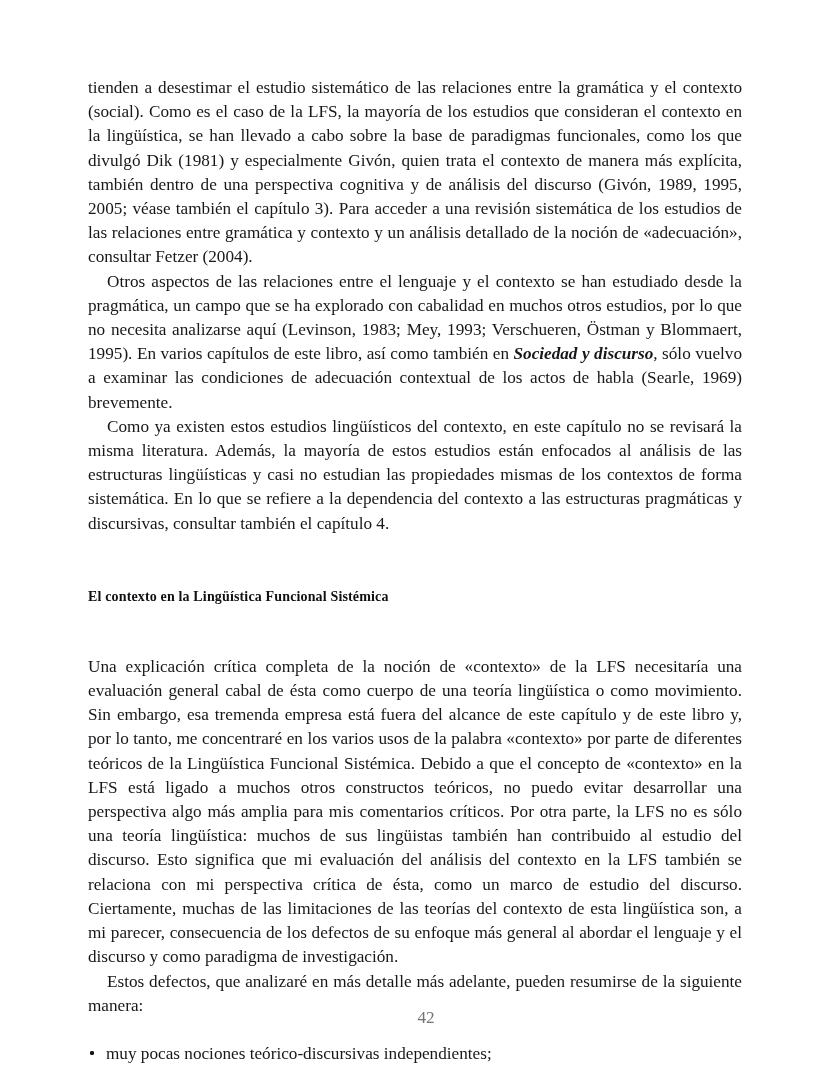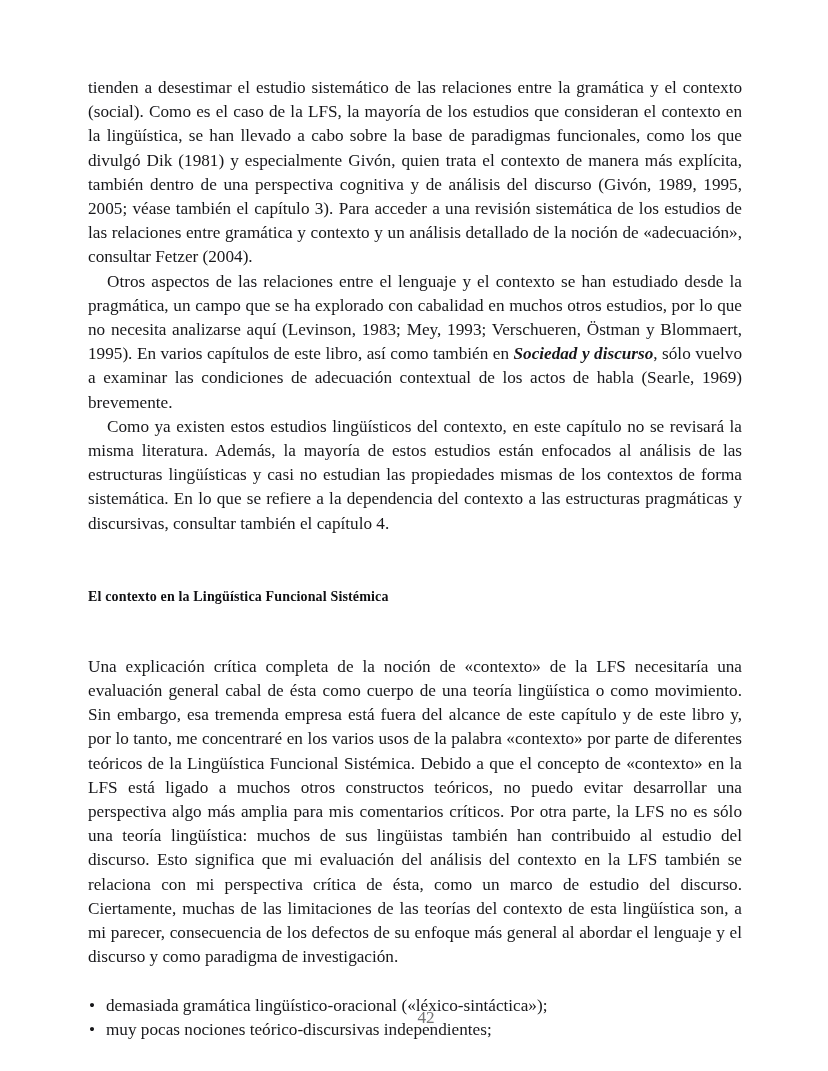--- a/index.html
+++ b/index.html
@@ -111,27 +111,27 @@
     <p class="body-par indented">Como ya existen estos estudios lingüísticos del contexto, en este capítulo no se revisará la misma literatura. Además, la mayoría de estos estudios están enfocados al análisis de las estructuras lingüísticas y casi no estudian las propiedades mismas de los contextos de forma sistemática. En lo que se refiere a la dependencia del contexto a las estructuras pragmáticas y discursivas, consultar también el capítulo 4.</p>
 
     <div class="spacer-before-heading"></div>
 
     <h2 class="heading">El contexto en la Lingüística Funcional Sistémica</h2>
 
     <div class="spacer-after-heading"></div>
 
     <p class="body-par">Una explicación crítica completa de la noción de «contexto» de la LFS necesitaría una evaluación general cabal de ésta como cuerpo de una teoría lingüística o como movimiento. Sin embargo, esa tremenda empresa está fuera del alcance de este capítulo y de este libro y, por lo tanto, me concentraré en los varios usos de la palabra «contexto» por parte de diferentes teóricos de la Lingüística Funcional Sistémica. Debido a que el concepto de «contexto» en la LFS está ligado a muchos otros constructos teóricos, no puedo evitar desarrollar una perspectiva algo más amplia para mis comentarios críticos. Por otra parte, la LFS no es sólo una teoría lingüística: muchos de sus lingüistas también han contribuido al estudio del discurso. Esto significa que mi evaluación del análisis del contexto en la LFS también se relaciona con mi perspectiva crítica de ésta, como un marco de estudio del discurso. Ciertamente, muchas de las limitaciones de las teorías del contexto de esta lingüística son, a mi parecer, consecuencia de los defectos de su enfoque más general al abordar el lenguaje y el discurso y como paradigma de investigación.</p>
 
+    <p class="body-par indented">Estos defectos, que analizaré en más detalle más adelante, pueden resumirse de la siguiente manera:</p>
 
     <div class="spacer-before-list"></div>
 
     <ul class="bullet-list">
       <li>
         <span class="bullet-dot">•</span>
-        <span>demasiada gramática lingüístico-oracional («léxico-sintáctica»);</span>
       </li>
       <li>
         <span class="bullet-dot">•</span>
         <span>muy pocas nociones teórico-discursivas independientes;</span>
       </li>
     </ul>
 
   </div>
 
   <div class="folio">42</div>

